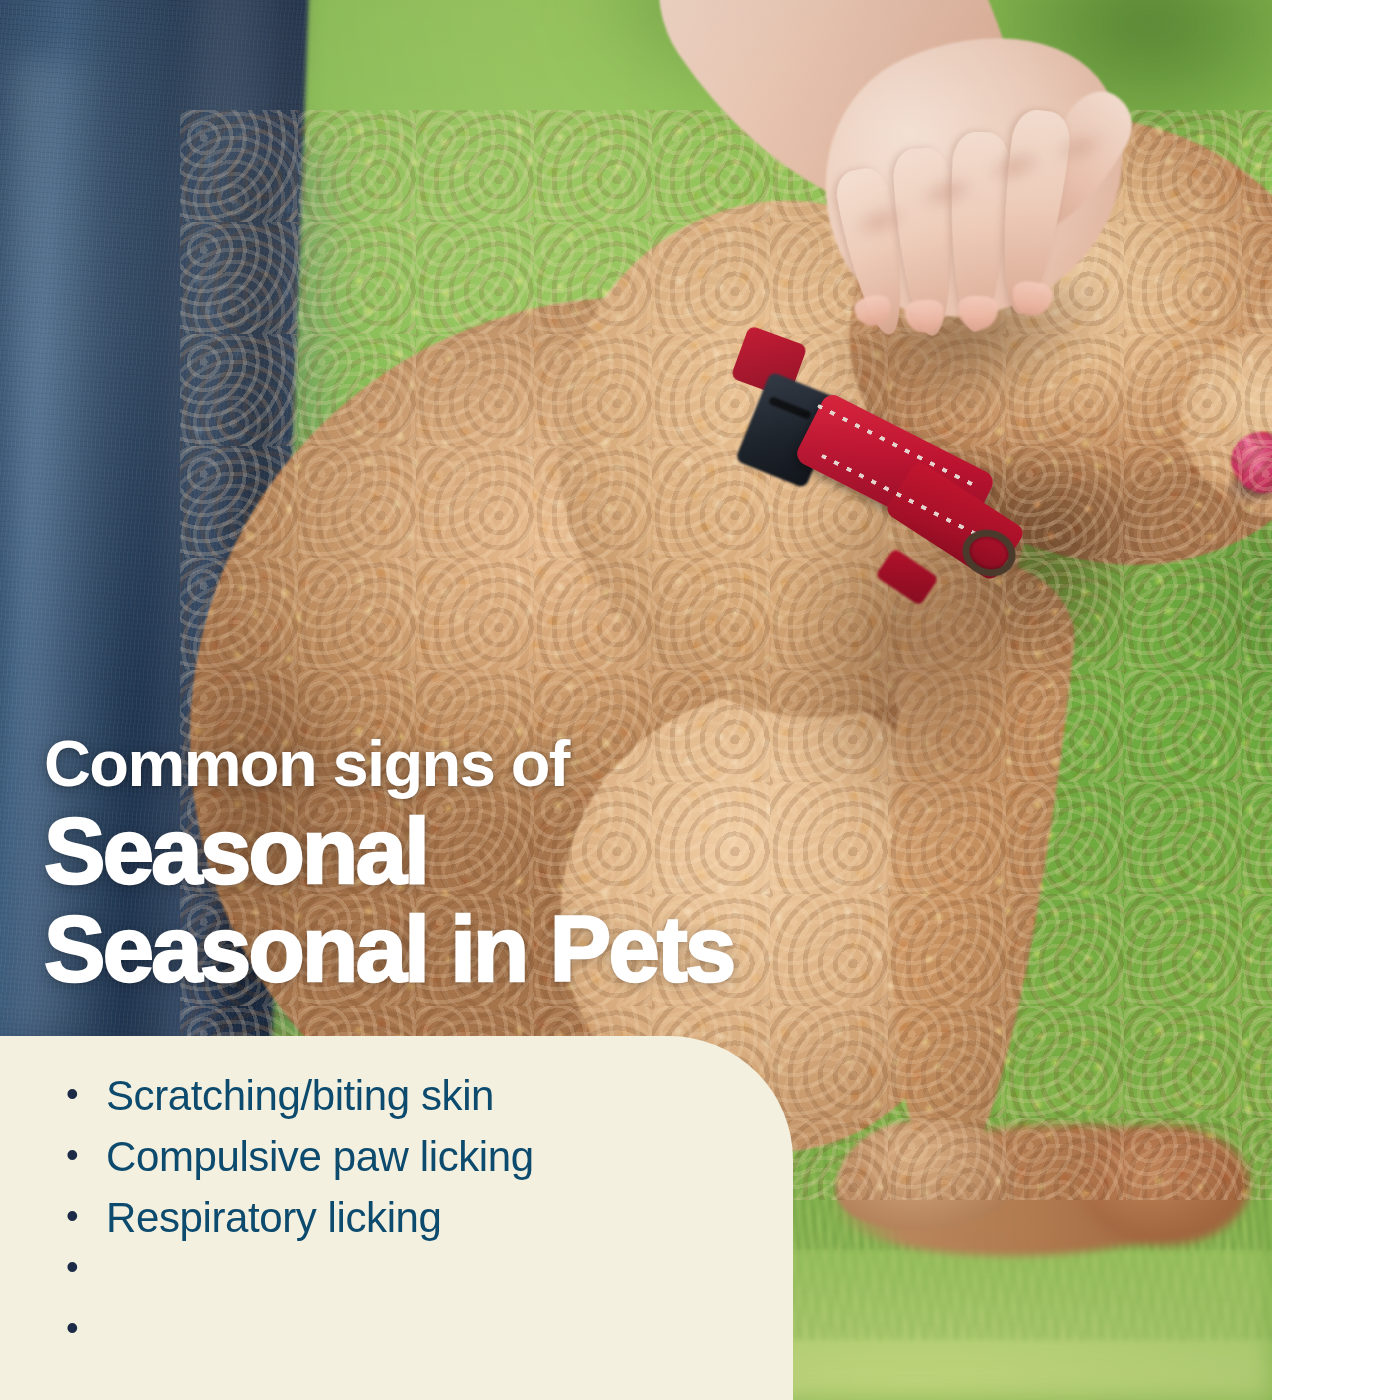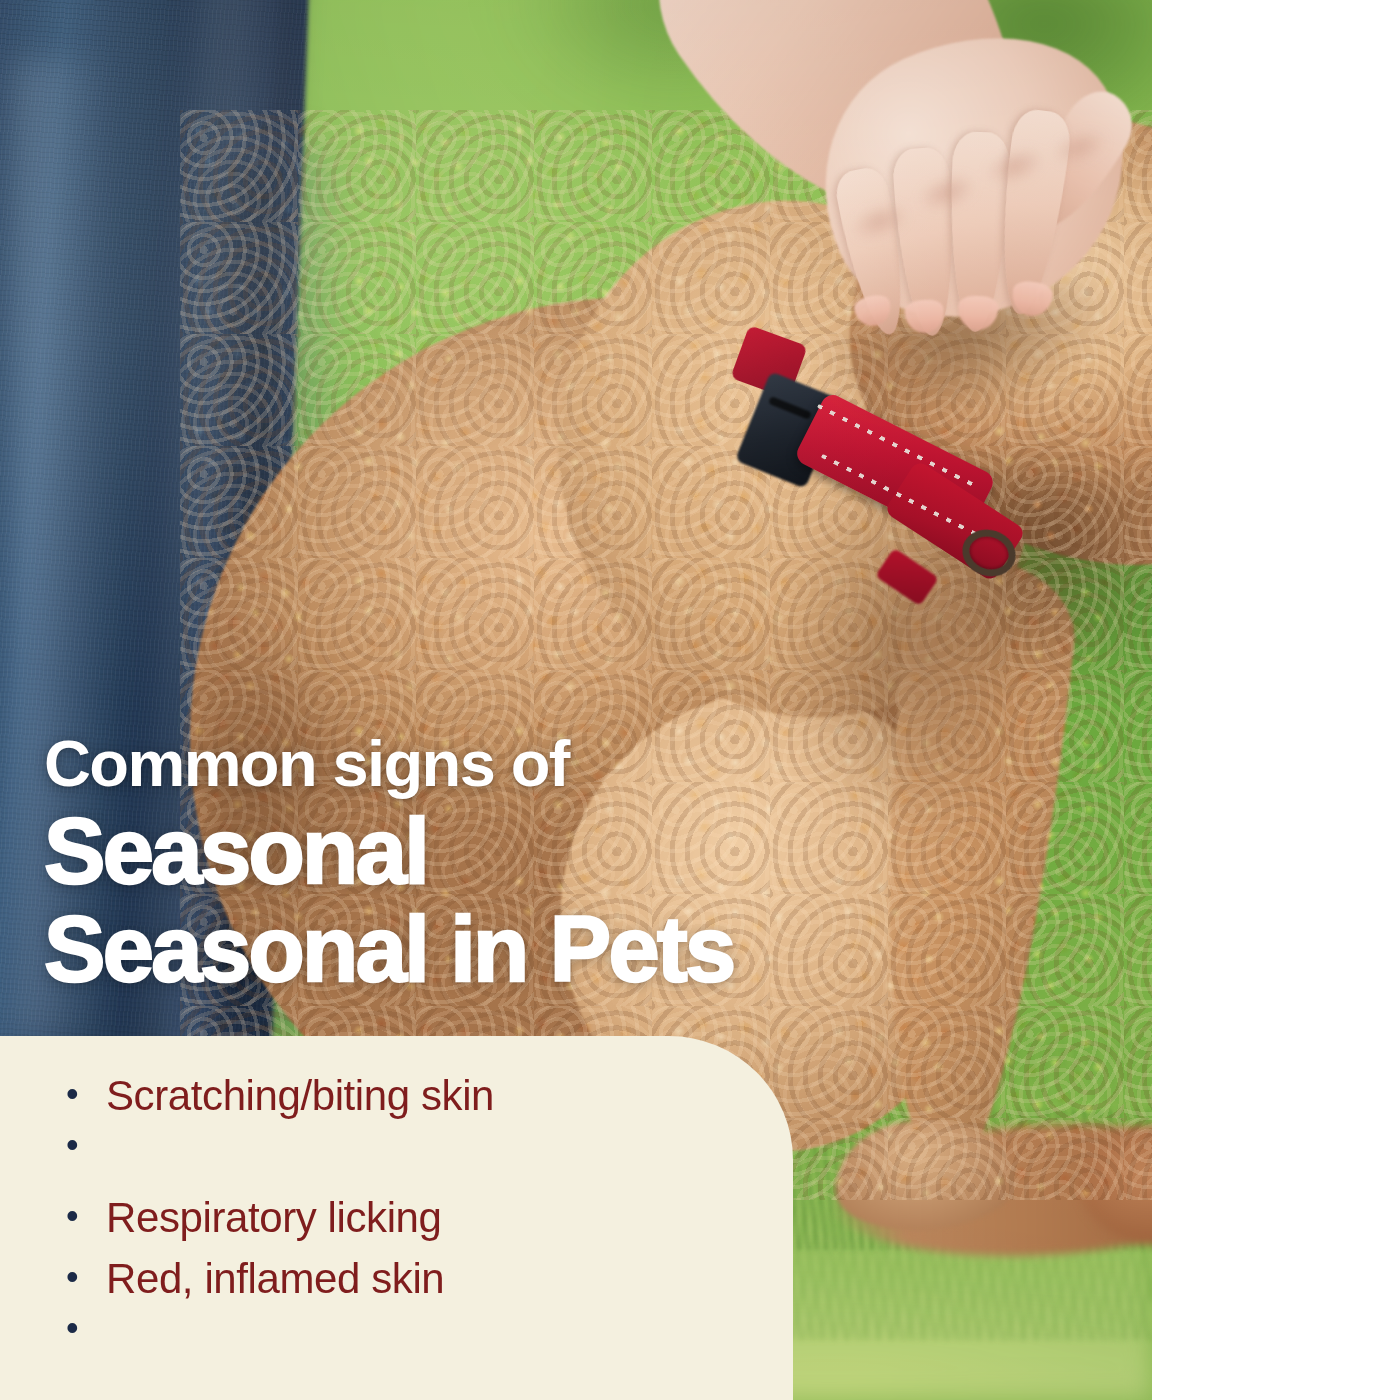--- a/index.html
+++ b/index.html
@@ -6,21 +6,21 @@
   * { margin:0; padding:0; box-sizing:border-box; }
   html, body {
     width:1400px; height:1400px;
     background:#ffffff;
     font-family:"Liberation Sans", sans-serif;
     overflow:hidden;
   }
 
   #poster {
     position:relative;
-    width:1152px; height:1400px;
+    width:1272px; height:1400px;
     overflow:hidden;
     background:#6fae3a;
   }
 
   
   .photo { position:absolute; inset:0; overflow:hidden; }
 
   
   .bg-grass {
     position:absolute; inset:-60px;
@@ -437,21 +437,21 @@
     width:40px;
     flex:0 0 40px;
     color:#1b2a47;
     font-size:36px;
     line-height:1;
     text-align:left;
     position:relative;
     top:-4px;
   }
   .bullet-text {
-    color:#7f1d1d;
+    color:#0c4a6e;
     font-size:42px;
     line-height:52px;
     font-weight:400;
     letter-spacing:-.4px;
     white-space:nowrap;
   }
 </style>
 </head>
 <body>
 
@@ -525,27 +525,27 @@
 
   <div class="panel"></div>
 
   <div class="bullets">
     <div class="bullet-row">
       <span class="bullet-dot">•</span>
       <span class="bullet-text">Scratching/biting skin</span>
     </div>
     <div class="bullet-row">
       <span class="bullet-dot">•</span>
+      <span class="bullet-text">Compulsive paw licking</span>
     </div>
     <div class="bullet-row">
       <span class="bullet-dot">•</span>
       <span class="bullet-text">Respiratory licking</span>
     </div>
     <div class="bullet-row">
       <span class="bullet-dot">•</span>
-      <span class="bullet-text">Red, inflamed skin</span>
     </div>
     <div class="bullet-row">
       <span class="bullet-dot">•</span>
     </div>
   </div>
 
 </div>
 
 </body></html>

